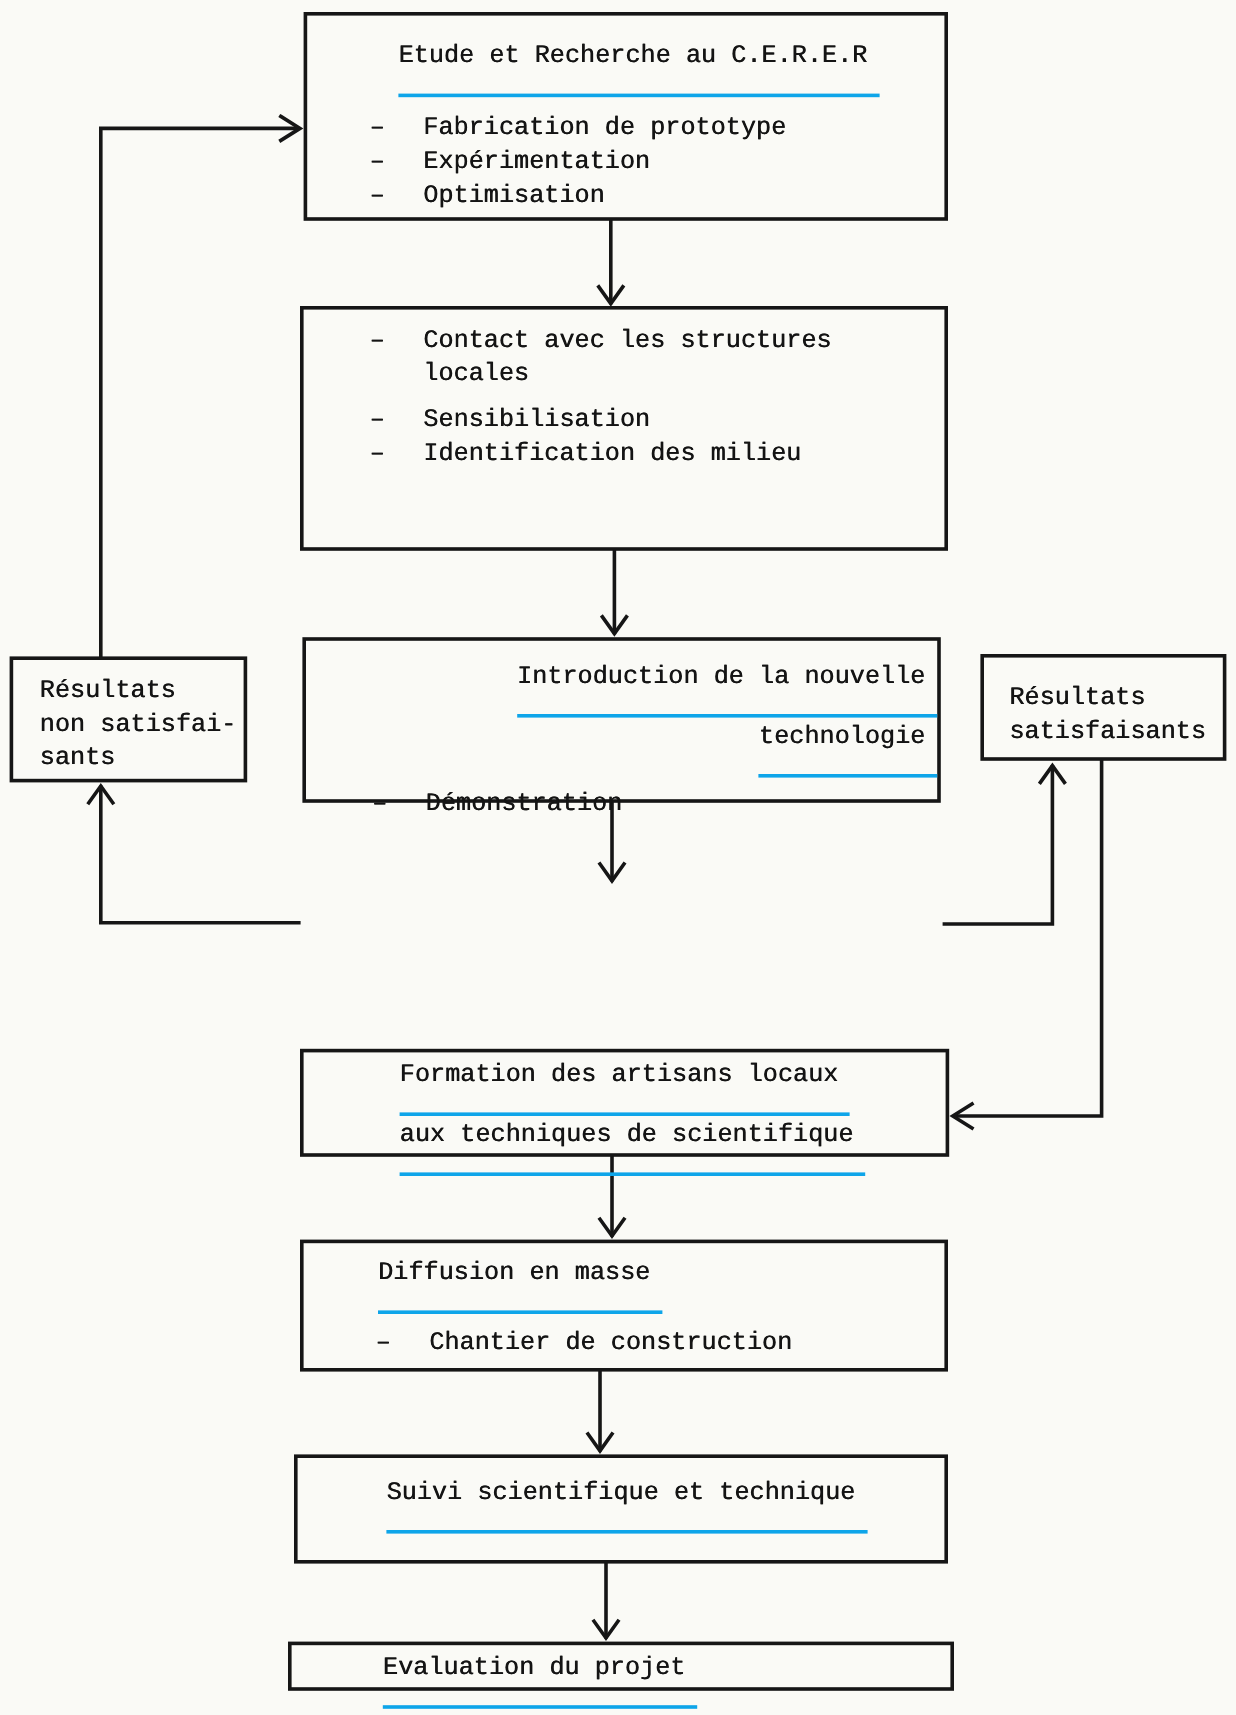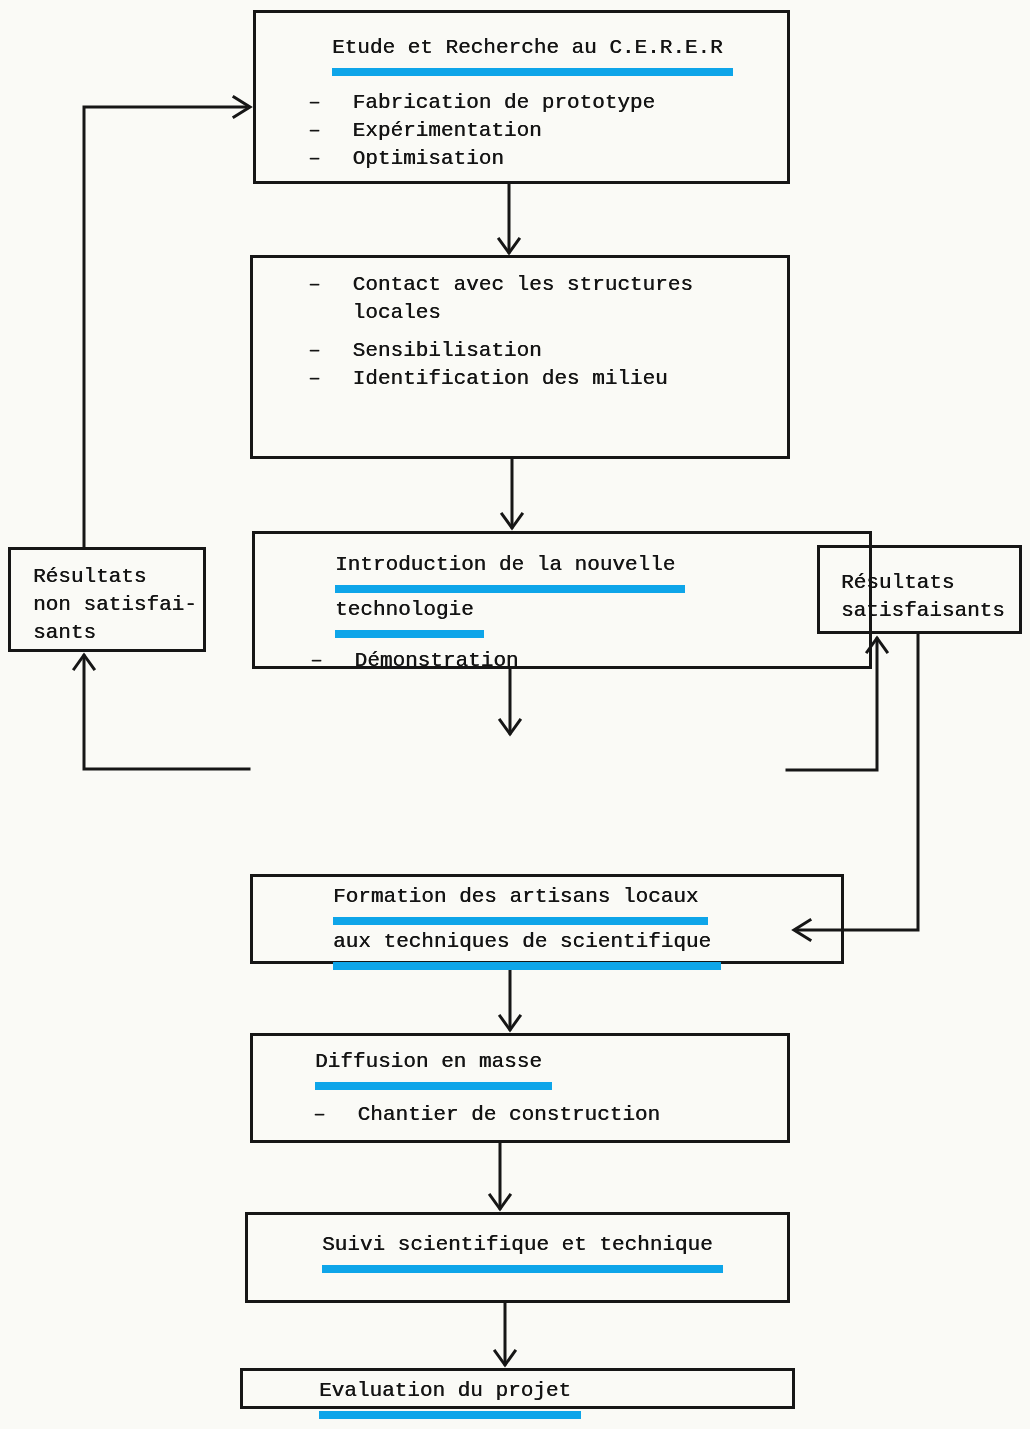--- a/index.html
+++ b/index.html
@@ -16,48 +16,48 @@
     position:absolute;
     border:3px solid #161616;
     box-sizing:border-box;
     font-size:21px;
     line-height:28px;
     text-shadow:0.4px 0 0 currentColor;
     background:transparent;
   }
   .u {
     display:inline-block;
-    border-bottom:8px solid #0ea5e9;
-    padding:0 10px 6px 0;
+    border-bottom:3px solid #0ea5e9;
+    padding:0 10px 16px 0;
     white-space:nowrap;
   }
   .title-line { display:block; margin-bottom:3px; }
   .bullets { margin-top:0; }
   .bullet { display:flex; gap:32px; align-items:flex-start; }
   .dash { flex:0 0 auto; }
 
   
   #box-etude      { left:253px; top:10px;   width:537px; height:174px; }
   #box-etude .title   { margin:21px 0 0 76px; }
   #box-etude .bullets { margin:13px 0 0 52px; }
 
   #box-enquete    { left:250px; top:255px;  width:540px; height:204px; }
   #box-enquete .title   { margin:18px 0 0 80px; }
   #box-enquete .bullets { margin:13px 0 0 55px; max-width:440px; }
   #box-enquete .bullet:first-child { margin-bottom:10px; }
 
-  #box-intro      { left:252px; top:531px;  width:620px; height:138px; }
+  #box-intro      { left:252px; top:531px;  width:532px; height:138px;text-align:right; }
   #box-intro .title   { margin:17px 0 0 80px; }
   #box-intro .bullets { margin:9px 0 0 55px; }
 
   #box-eval       { left:250px; top:737px;  width:537px; height:65px;
                     display:flex; align-items:center; }
   #box-eval .title { margin-left:177px; }
 
-  #box-formation  { left:250px; top:874px;  width:594px; height:90px; }
+  #box-formation  { left:250px; top:874px;  width:541px; height:90px; }
   #box-formation .title { margin:6px 0 0 80px; }
 
   #box-diffusion  { left:250px; top:1033px; width:540px; height:110px; }
   #box-diffusion .title   { margin:12px 0 0 62px; }
   #box-diffusion .bullets { margin:11px 0 0 60px; }
 
   #box-suivi      { left:245px; top:1212px; width:545px; height:91px; }
   #box-suivi .title { margin:16px 0 0 74px; }
 
   #box-evalprojet { left:240px; top:1368px; width:555px; height:41px; }

